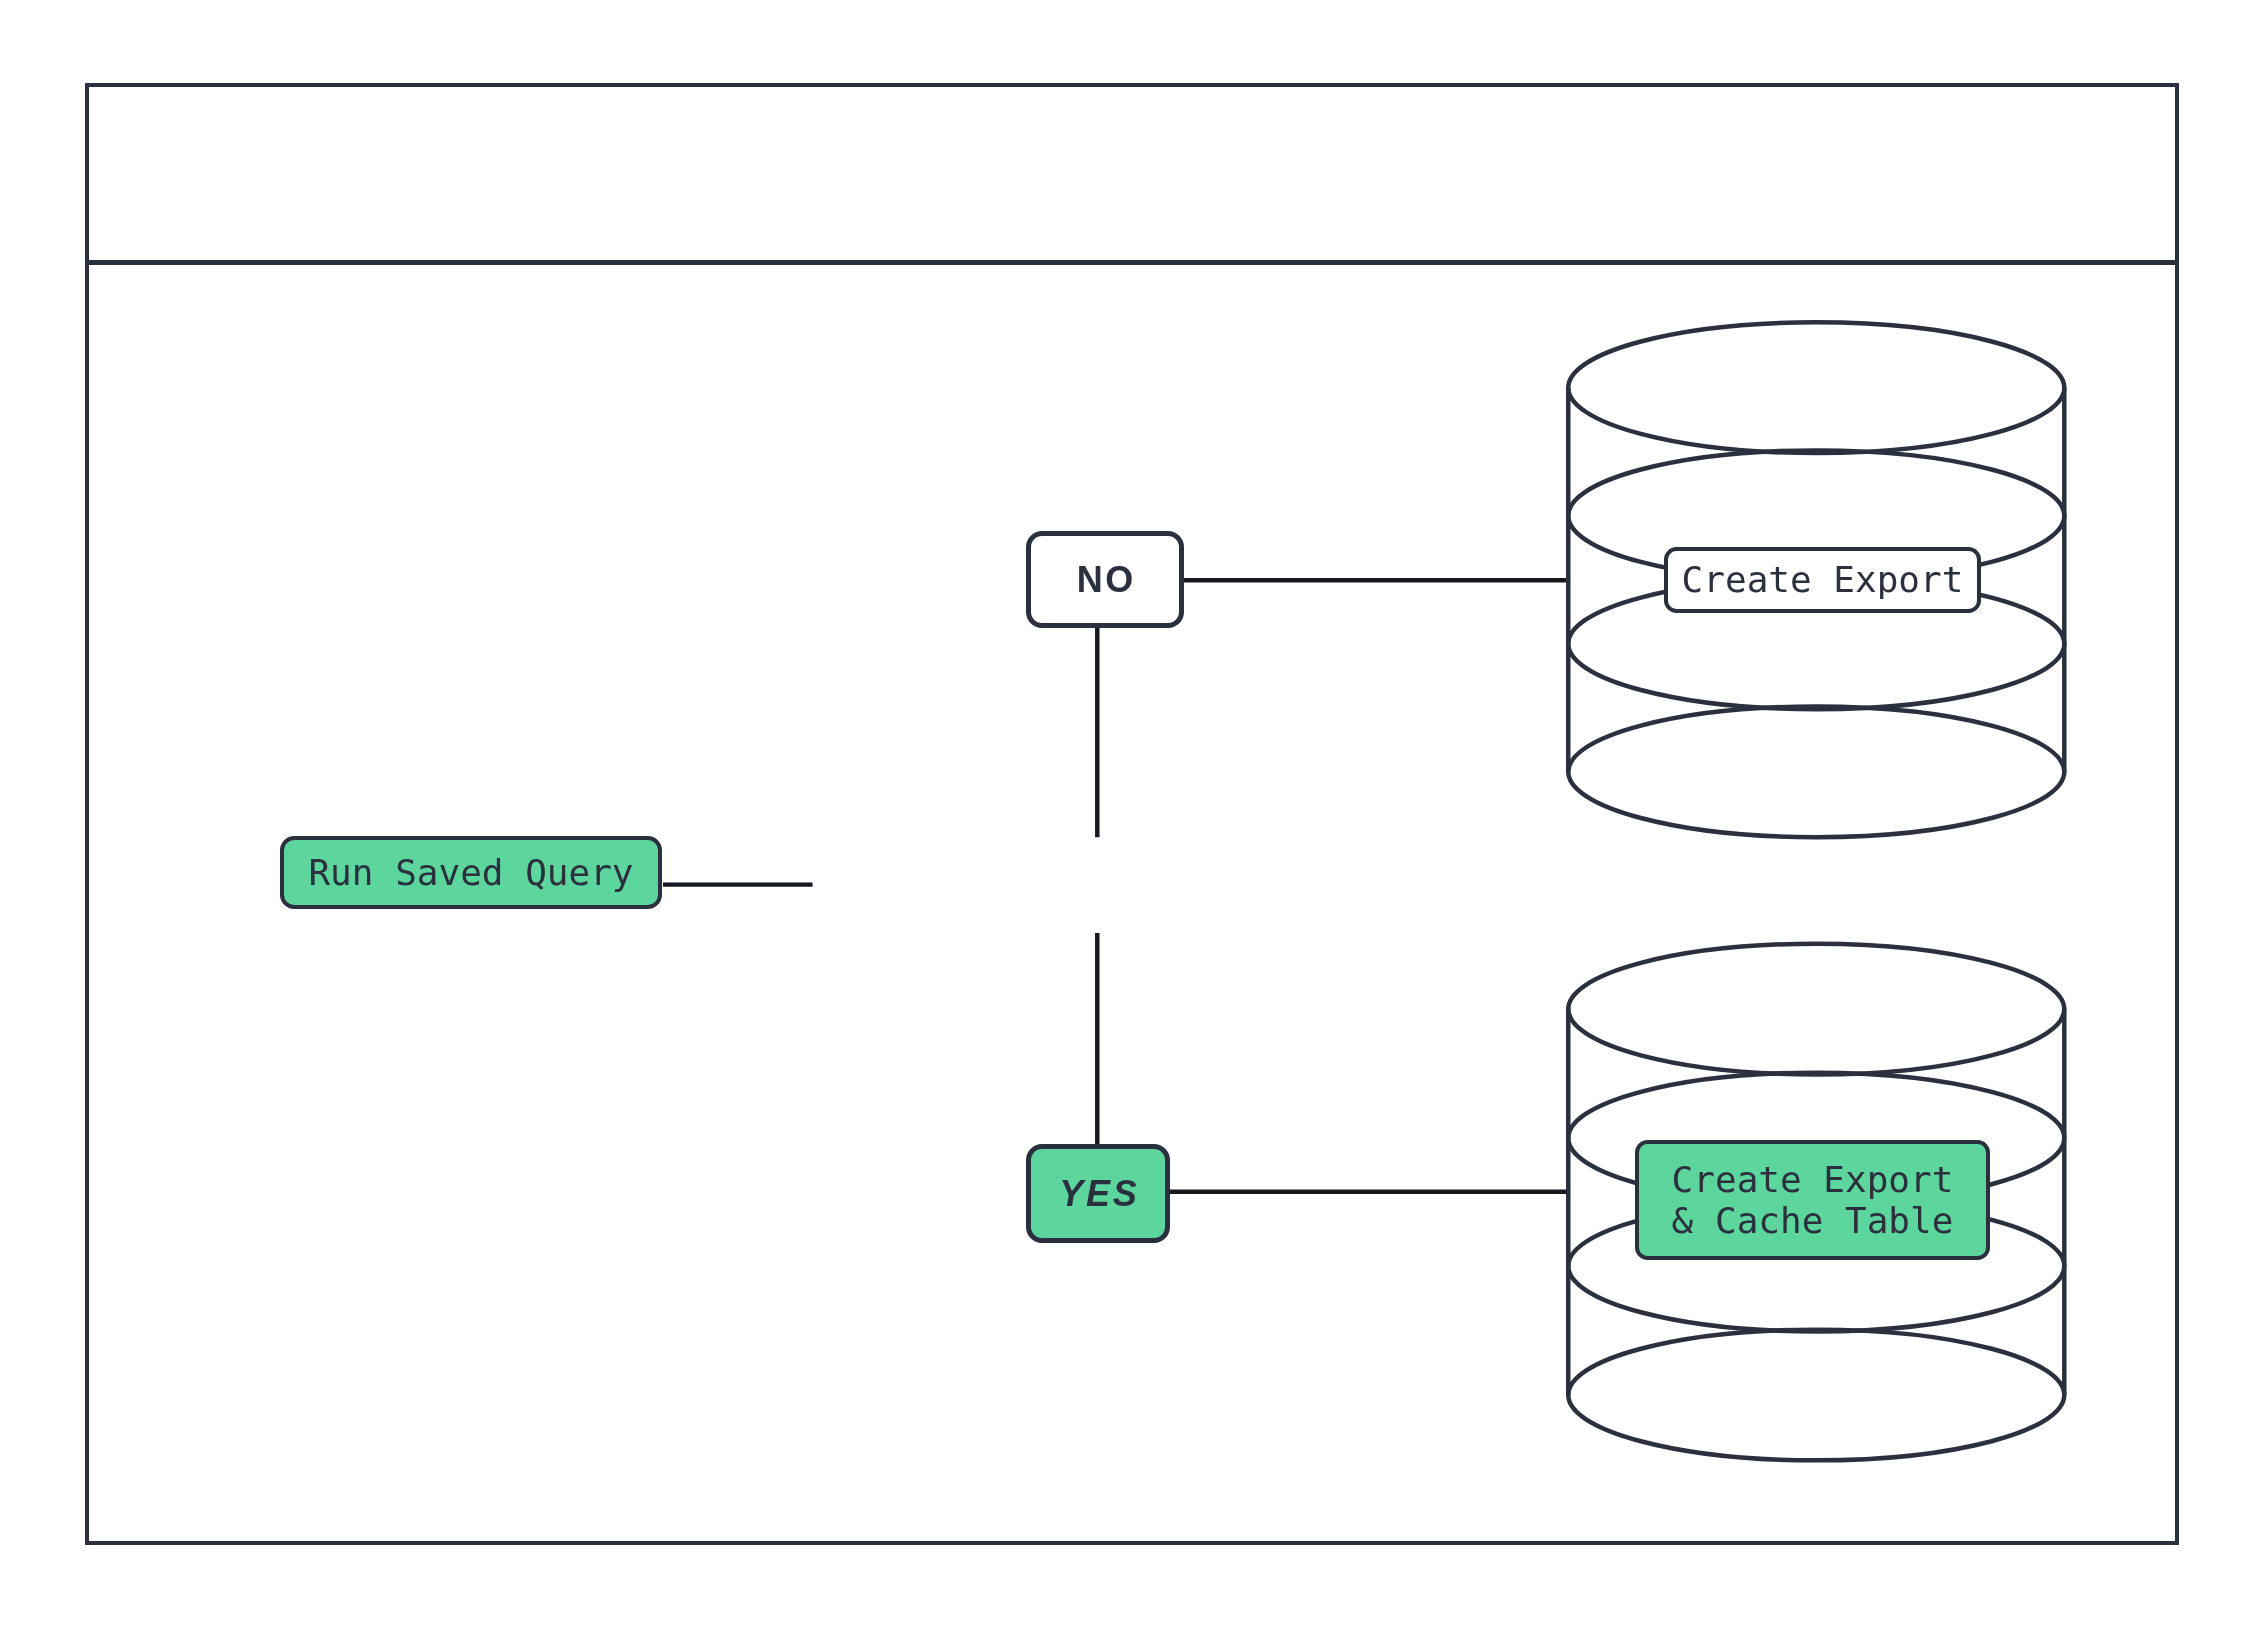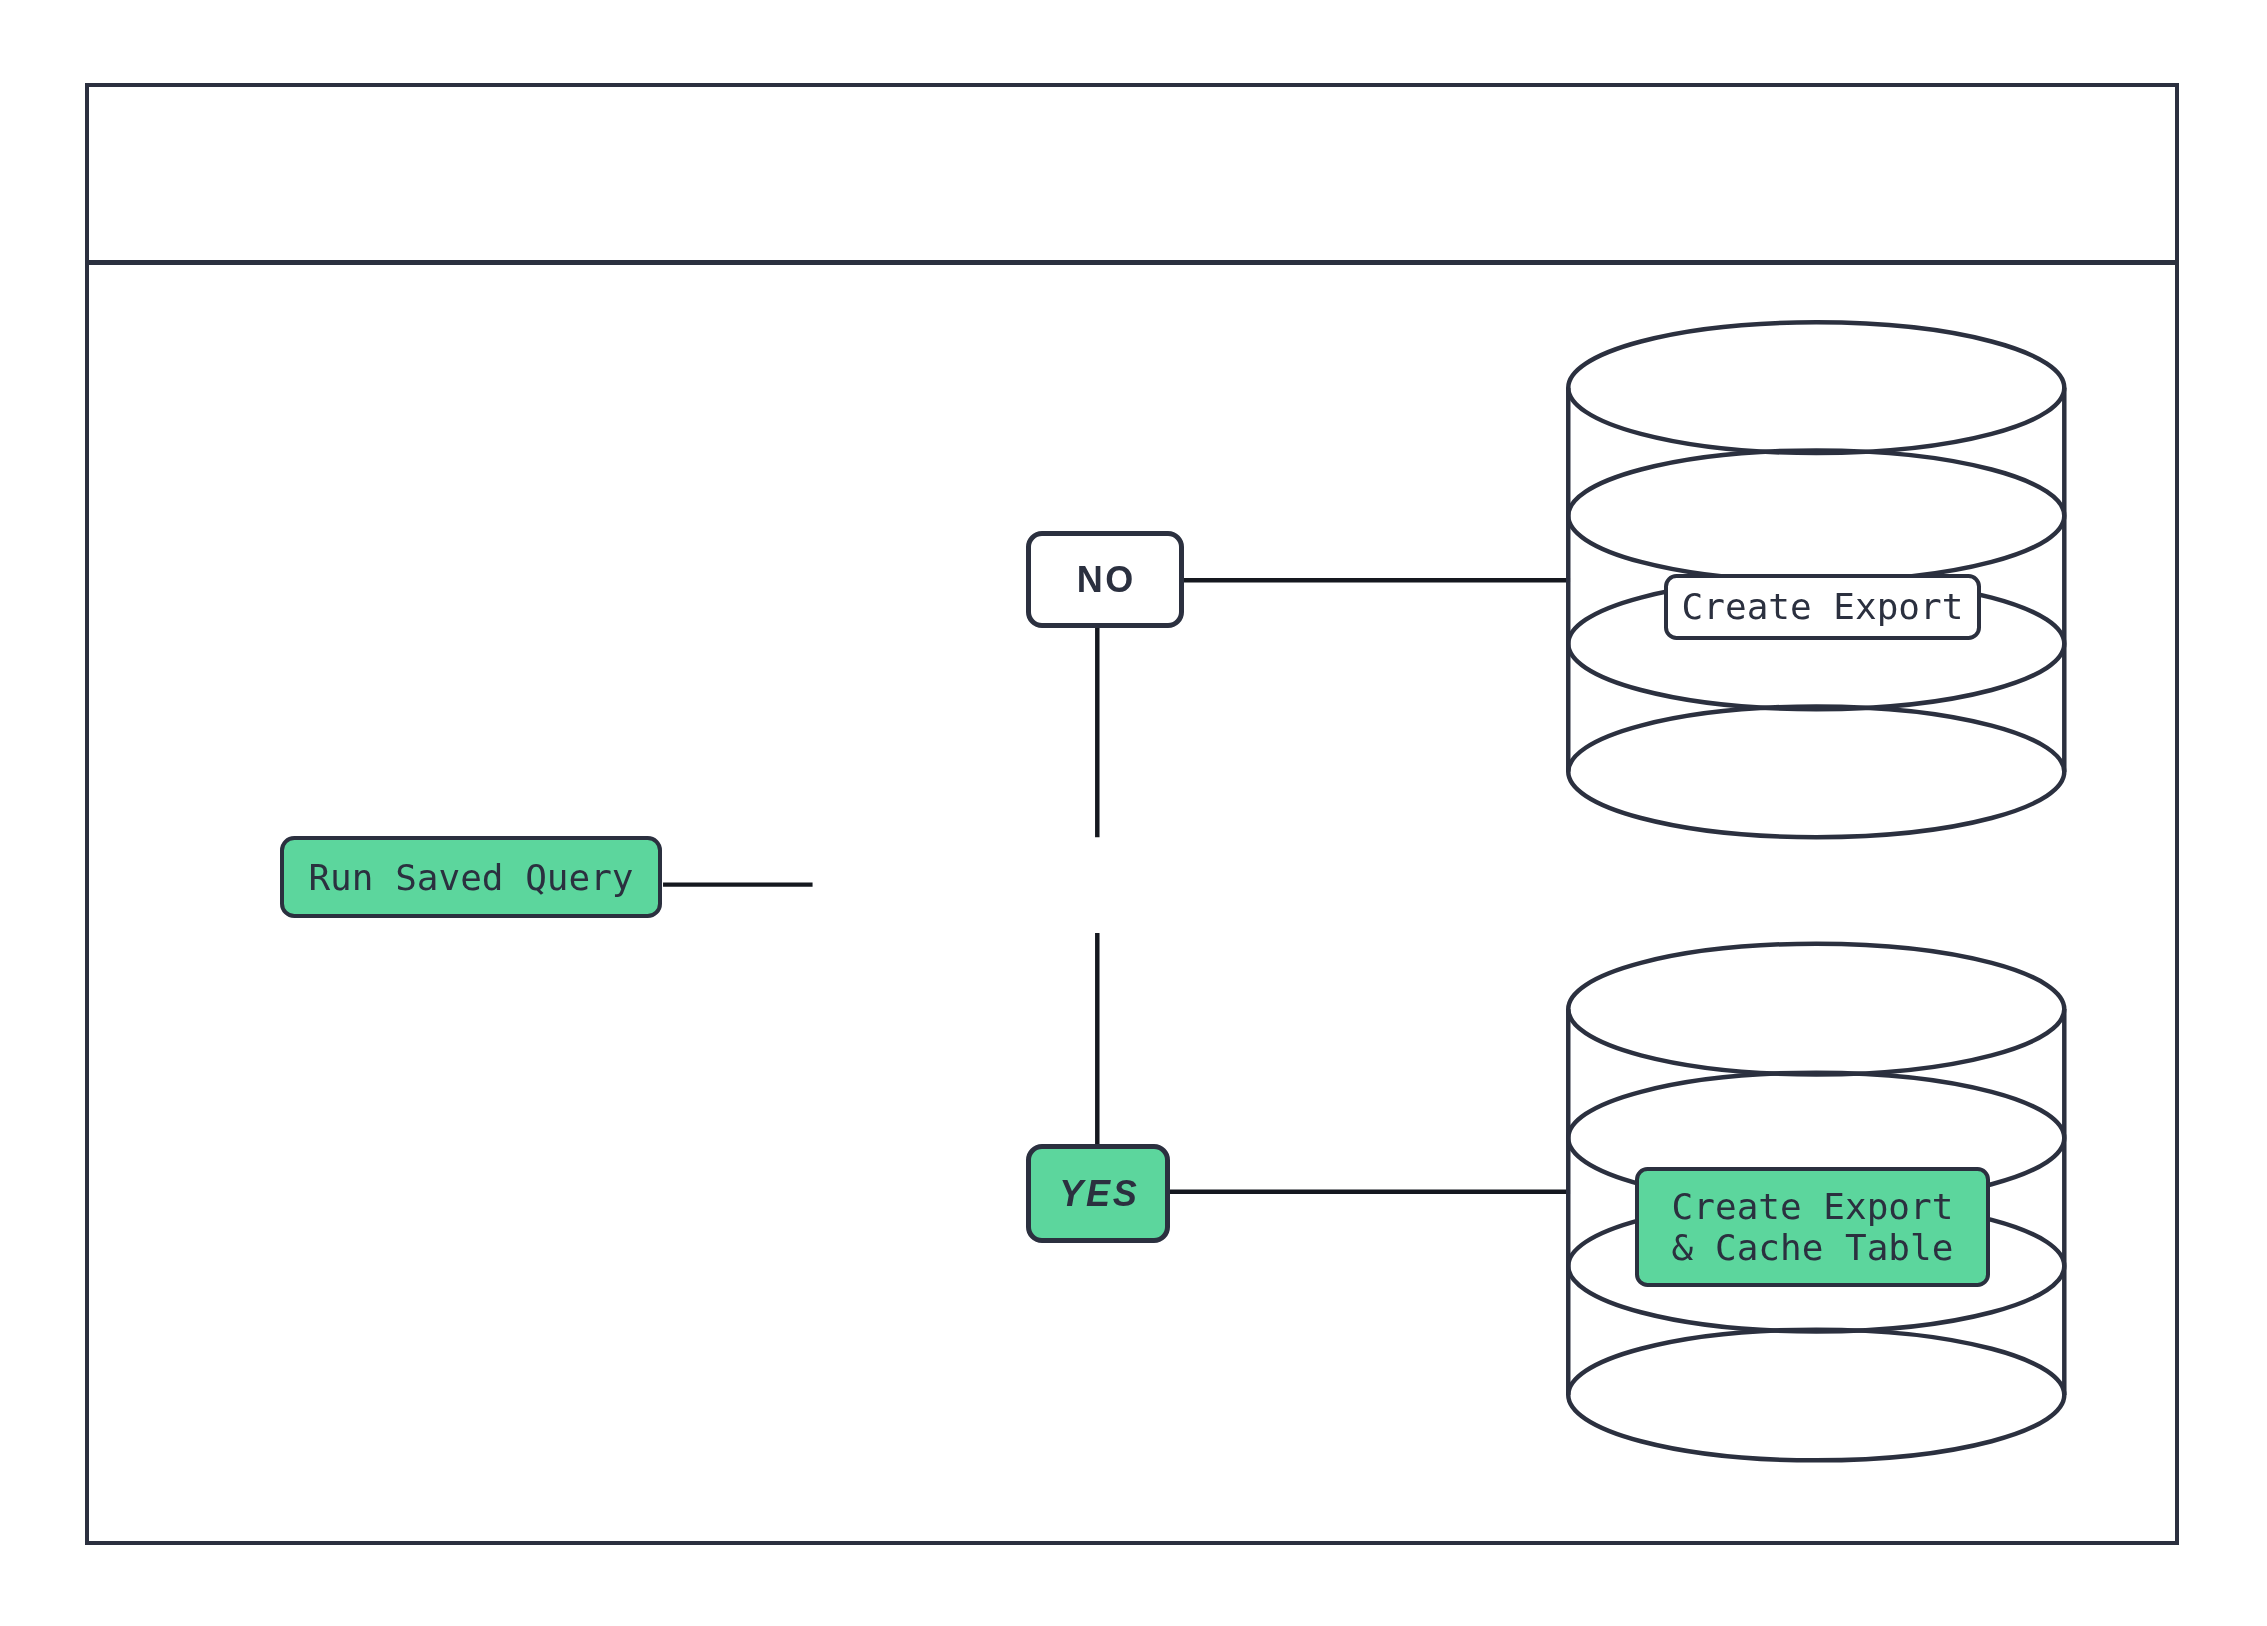--- a/index.html
+++ b/index.html
@@ -48,21 +48,21 @@
     box-sizing: border-box;
     border-radius: 14.3px;
     white-space: nowrap;
   }
   .mono {
     font-family: "DejaVu Sans Mono", monospace;
     font-size: 36px;
     color: #2b303f;
   }
   .node-start {
-    left: 280px; top: 836px; width: 382px; height: 82px;
+    left: 280px; top: 836px; width: 382px; height: 73px;
     background: #5cd69d;
     border: 4.5px solid #2b303f;
   }
   .node-decision {
     left: 811px; top: 836px; width: 590px; height: 99px;
     background: #2b303f;
     border-radius: 16px;
   }
   .node-decision .mono { color: #e8e9ec; }
   .node-no {
@@ -90,21 +90,20 @@
     position: absolute;
     display: flex;
     flex-direction: column;
     align-items: center;
     justify-content: center;
     box-sizing: border-box;
     border: 4.5px solid #2b303f;
     border-radius: 12.5px;
     line-height: 1.15;
     text-align: center;
-    margin-top: 27px;
   }
   .db-label-export {
     left: 1664px; top: 547px; width: 317px; height: 66px;
     background: #ffffff;
   }
   .db-label-export-cache {
     left: 1635px; top: 1140px; width: 355px; height: 120px;
     background: #5cd69d;
   }
 </style>

